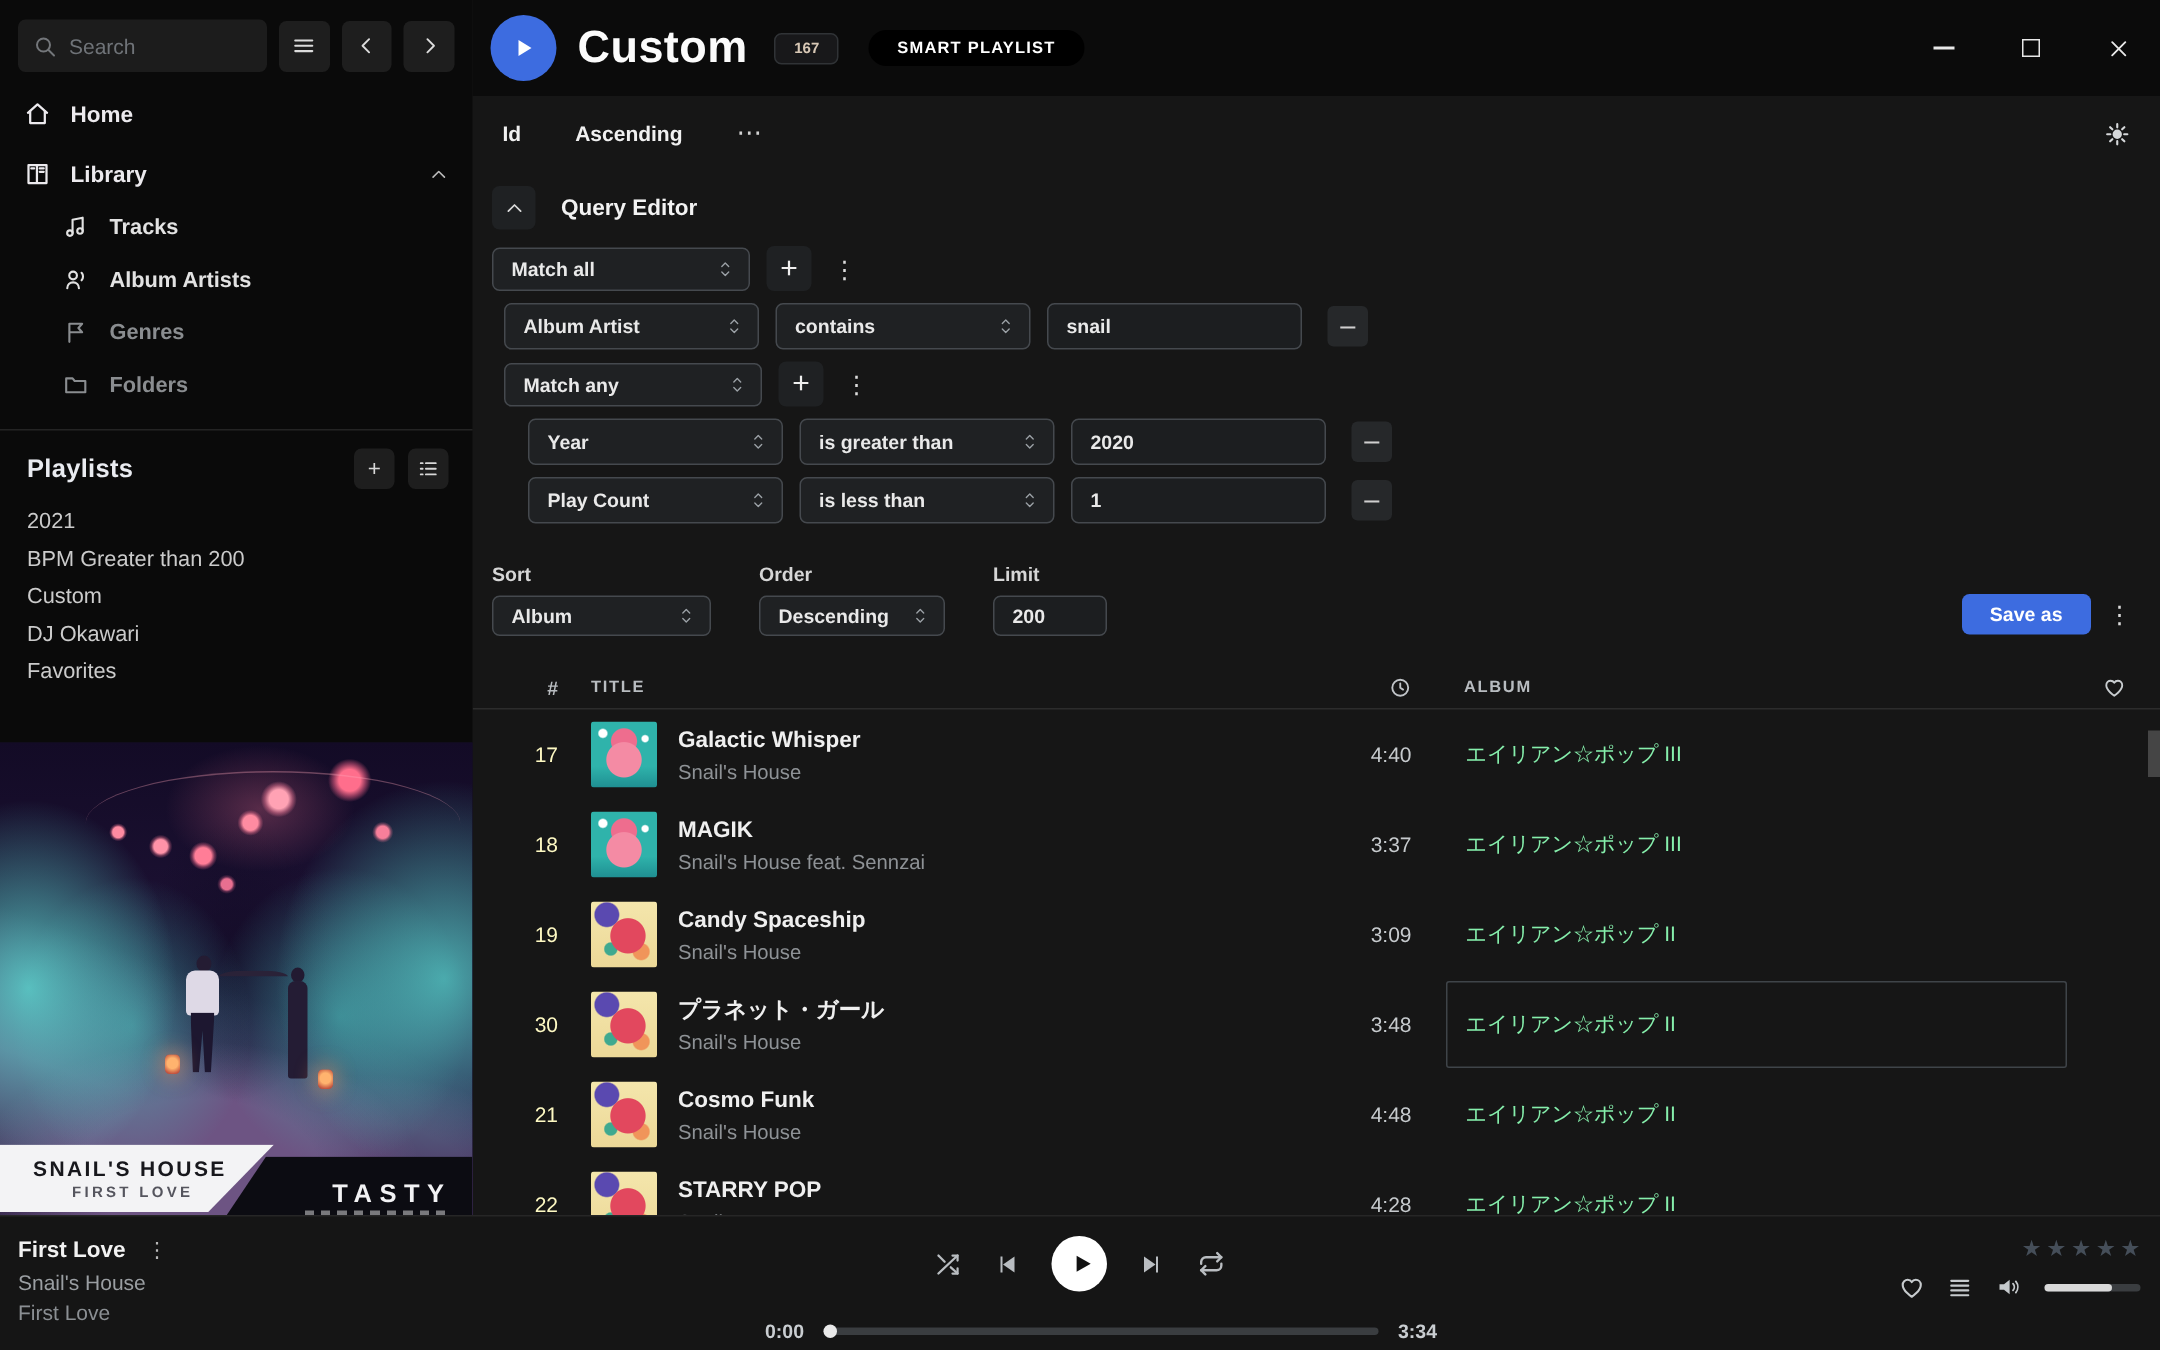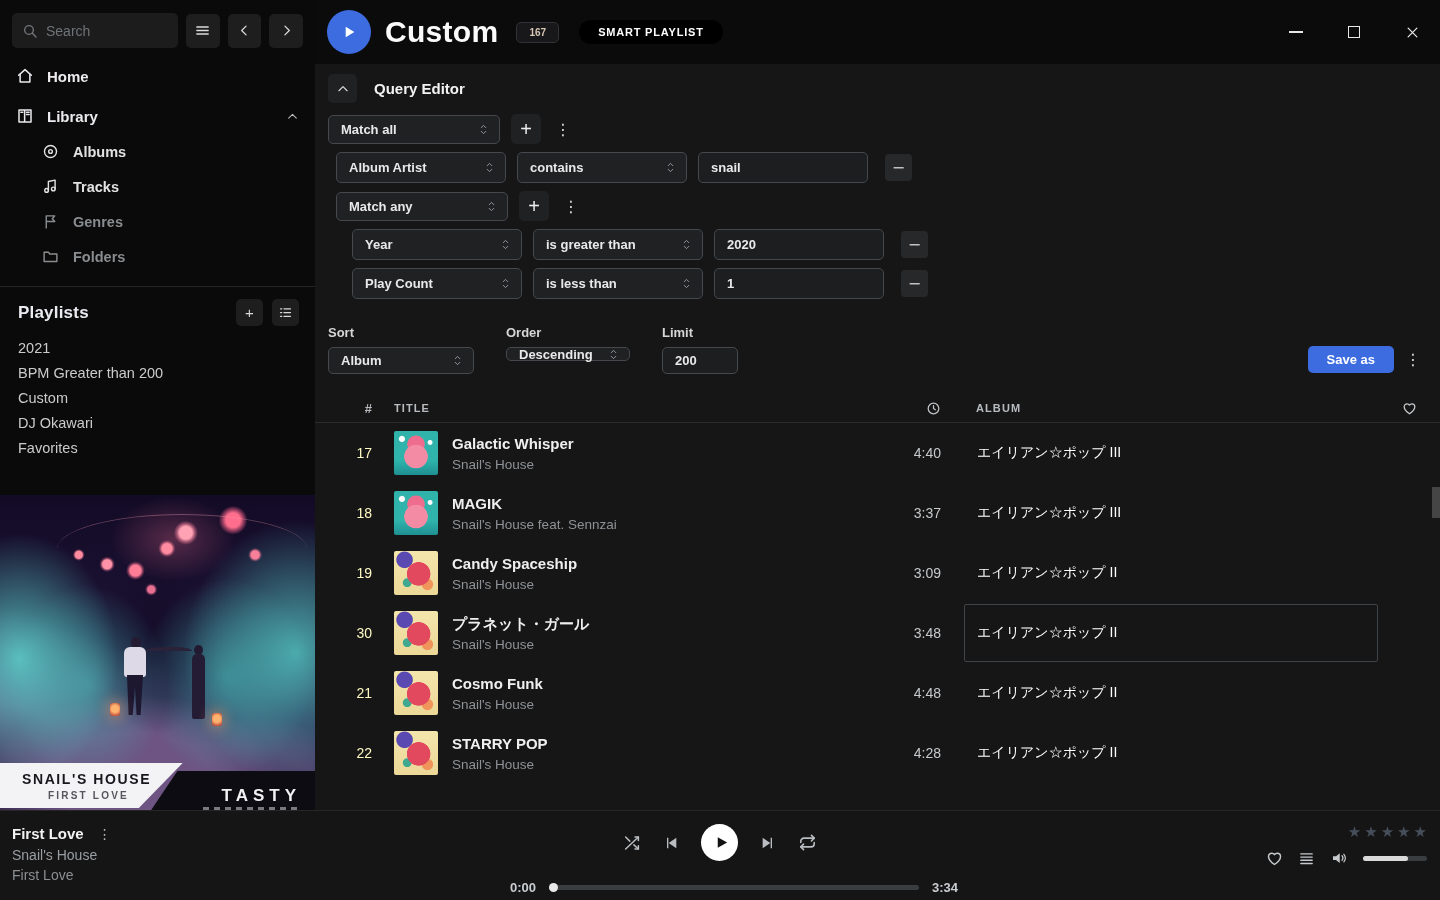--- a/index.html
+++ b/index.html
@@ -105,21 +105,21 @@
   .sel-match { width:172px; }
   .sel-field { width:170px; height:31px; }
   .sel-op { width:170px; height:31px; }
   .tin { height:31px; width:170px; background:#1c1e20; border:1px solid #45494e; border-radius:5px; color:#e9e9e9; font-size:13px; font-weight:700; padding:0 12px; outline:none; font-family:inherit; }
   .plus-btn { width:30px; height:30px; background:#1f2123; border:0; border-radius:5px; color:#efefef; font-size:20px; display:flex; align-items:center; justify-content:center; cursor:pointer; }
   .kebab-btn { width:22px; height:30px; background:transparent; border:0; color:#dcdcdc; font-size:16px; cursor:pointer; font-family:"DejaVu Sans", sans-serif; }
   .minus-btn { width:27px; height:27px; background:#26282a; border:0; border-radius:4px; color:#cfcfcf; font-size:16px; display:flex; align-items:center; justify-content:center; cursor:pointer; margin-left:6px; font-family:"DejaVu Sans", sans-serif; }
 
   .sort-row { position:relative; display:flex; gap:32px; margin:26px 0 0 13px; padding-right:16px; }
   .ctl-group .lbl { font-size:13px; font-weight:700; color:#d6d6d6; margin-bottom:7px; }
-  .sel-sort { width:146px; height:27px; } .sel-order { width:124px; height:14px; }
+  .sel-sort { width:146px; height:27px; } .sel-order { width:124px; height:27px; }
   .tin-limit { width:76px; height:27px; }
   .sort-actions { position:absolute; right:16px; bottom:0; display:flex; align-items:center; gap:8px; }
   .save-btn { height:27px; background:#3d6ce0; color:#fff; border:0; border-radius:5px; padding:0 19px; font-size:13px; font-weight:800; cursor:pointer; font-family:inherit;text-align:right; }
 
   .ttable { margin-top:20px; }
   .thead { display:flex; align-items:center; height:29px; border-bottom:1px solid #2c2c2c; color:#b8bcc0; }
   .th-idx { width:57px; text-align:right; font-size:13px; font-weight:700; }
   .th-title { margin-left:22px; font-size:11px; font-weight:700; letter-spacing:1.1px; flex:1; }
   .th-clock { width:60px; display:flex; justify-content:flex-end; color:#c0c4c8; }
   .th-album { width:414px; margin-left:23px; padding-left:12px; font-size:11px; font-weight:700; letter-spacing:1.1px; }
@@ -136,21 +136,21 @@
   .art-b { background:
       radial-gradient(circle at 56% 52%, #e2485e 0 34%, transparent 36%),
       radial-gradient(circle at 24% 20%, #5a49b0 0 16%, transparent 18%),
       radial-gradient(circle at 76% 76%, #f0955a 0 11%, transparent 13%),
       radial-gradient(circle at 30% 72%, #3fa98f 0 9%, transparent 11%),
       linear-gradient(180deg, #f4e6ac, #ecd897); }
   .td-main { flex:1; margin-left:14px; overflow:hidden; }
   .td-title { font-size:15px; font-weight:700; color:#efefef; line-height:1.35; }
   .td-artist { font-size:13.5px; color:#8e9296; margin-top:3px; }
   .td-dur { width:60px; text-align:right; font-size:14px; color:#c6cacd; }
-  .td-album { width:414px; margin-left:23px; padding-left:12px; font-size:14px; color:#ffffff; height:58px; display:flex; align-items:center; border:1px solid transparent; border-radius:2px;text-align:center; }
+  .td-album { width:414px; margin-left:23px; padding-left:12px; font-size:14px; color:#86efac; height:58px; display:flex; align-items:center; border:1px solid transparent; border-radius:2px;text-align:center; }
   .td-album.focused { border-color:#3f4449; }
   .td-right { width:62px; }
   .scroll-thumb { position:absolute; right:0; top:487px; width:8px; height:31px; background:#454545; }
 
   
   #player { position:absolute; left:0; top:810px; width:1440px; height:90px; background:#151515; border-top:1px solid #262626; z-index:6; }
   .np { position:absolute; left:12px; top:14px; }
   .np-title-row { display:flex; align-items:center; gap:14px; }
   .np-title { font-size:15px; font-weight:700; color:#f2f2f2; }
   .np-kebab { background:none; border:0; color:#b9b9b9; font-size:14px; cursor:pointer; font-family:"DejaVu Sans", sans-serif; }
@@ -228,35 +228,36 @@
         <svg class="ic" width="13" height="13" viewBox="0 0 24 24">
           <path d="M5 15l7-7 7 7"></path>
         </svg>
       </span>
   </div>
 
   <div class="sub-items">
     <div class="sub-item">
       <span>
           <svg class="ic" width="17" height="17" viewBox="0 0 24 24">
-            <circle cx="12" cy="12" r="8.5"></circle>
-            <circle cx="12" cy="12" r="2.6"></circle>
-          </svg>
-        </span>
-      <span>Albums</span>
+            <path d="M9 17.5V5l9.5-2v12.5"></path>
+            <circle cx="6.5" cy="17.5" r="2.6"></circle>
+            <circle cx="16" cy="15.5" r="2.6"></circle>
+          </svg>
+        </span>
+      <span>Tracks</span>
     </div>
     <div class="sub-item">
       <span>
           <svg class="ic" width="17" height="17" viewBox="0 0 24 24">
-            <path d="M9 17.5V5l9.5-2v12.5"></path>
-            <circle cx="6.5" cy="17.5" r="2.6"></circle>
-            <circle cx="16" cy="15.5" r="2.6"></circle>
-          </svg>
-        </span>
-      <span>Tracks</span>
+            <circle cx="9.5" cy="8" r="3.6"></circle>
+            <path d="M4 20c0-3.3 2.4-5.5 5.5-5.5S15 16.7 15 20"></path>
+            <path d="M17.5 5.5c1.8 1.9 1.8 5.1 0 7"></path>
+          </svg>
+        </span>
+      <span>Album Artists</span>
     </div>
     <div class="sub-item dim">
       <span>
           <svg class="ic" width="17" height="17" viewBox="0 0 24 24">
             <path d="M6 21V4h12l-3.5 4L18 12H6"></path>
           </svg>
         </span>
       <span>Genres</span>
     </div>
     <div class="sub-item dim">
@@ -352,20 +353,31 @@
       <button class="win-btn">
           <span>
             <svg class="ic" width="15" height="15" viewBox="0 0 24 24">
               <path d="M5 5l14 14M19 5L5 19"></path>
             </svg>
           </span>
         </button>
     </div>
   </div>
 
+  <div class="toolbar">
+    <span class="tb-text">Id</span>
+    <span class="tb-text">Ascending</span>
+    <span class="tb-more">⋯</span>
+    <span class="tb-gear">
+        <svg class="ic" width="17" height="17" viewBox="0 0 24 24">
+          <circle cx="12" cy="12" r="3.4" fill="currentColor"></circle>
+          <path d="M12 2.5v3M12 18.5v3M2.5 12h3M18.5 12h3M5.3 5.3l2.1 2.1M16.6 16.6l2.1 2.1M18.7 5.3l-2.1 2.1M7.4 16.6l-2.1 2.1"></path>
+        </svg>
+      </span>
+  </div>
 
   <div class="qe">
     <div class="qe-head">
       <button class="qe-collapse">
           <span>
             <svg class="ic" width="14" height="14" viewBox="0 0 24 24">
               <path d="M5 15l7-7 7 7"></path>
             </svg>
           </span>
         </button>

